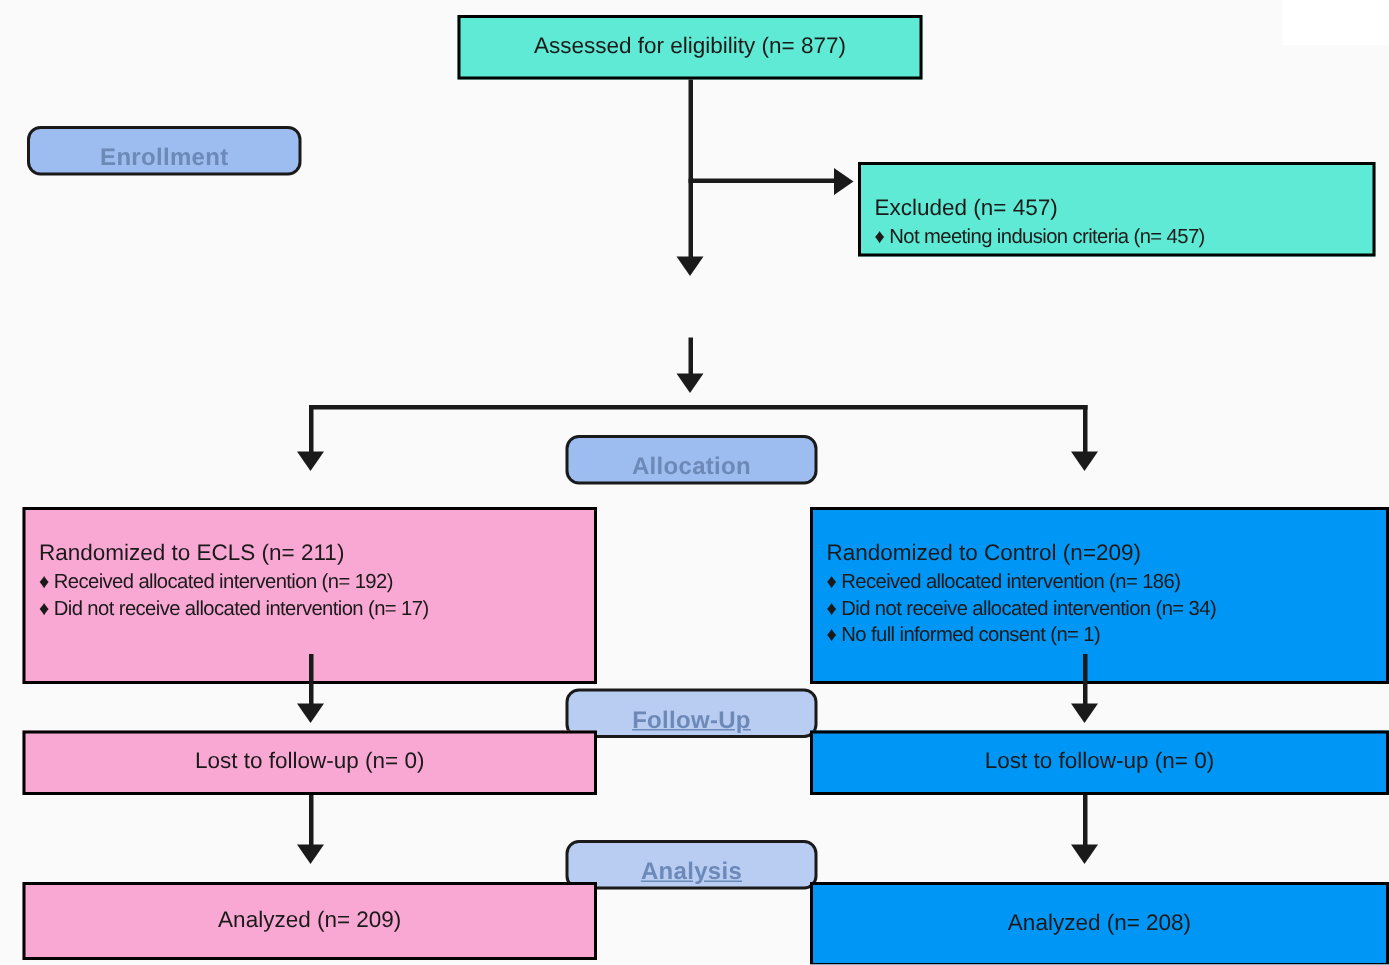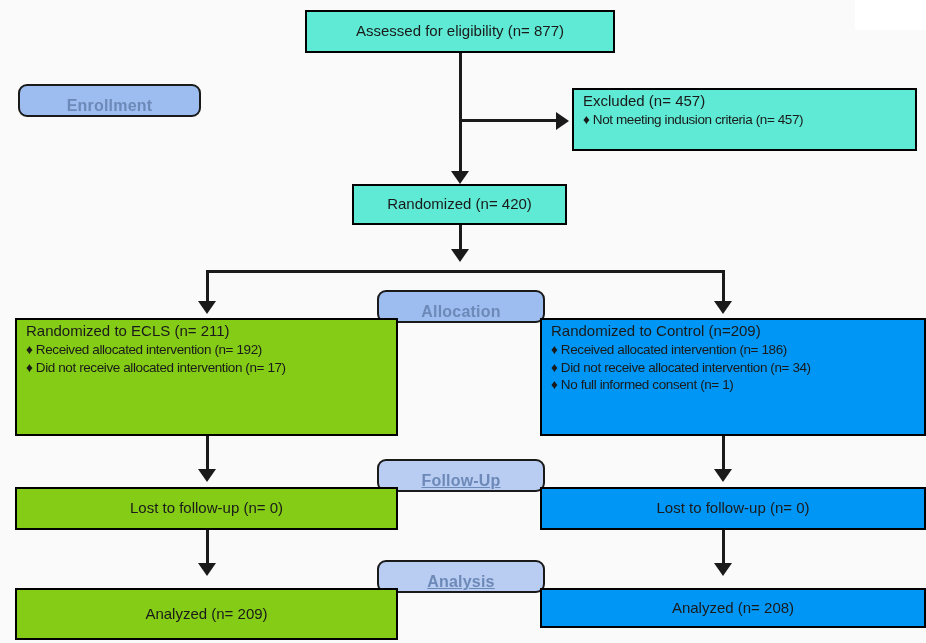--- a/index.html
+++ b/index.html
@@ -41,24 +41,25 @@
     white-space: nowrap;
     letter-spacing: -0.4px;
   }
 
   .box.center {
     display: flex;
     align-items: center;
     justify-content: center;
   }
   .box.padded {
-    padding: 2px 9px 4px 9px;
+    padding: 20px 9px 4px 9px;
+    margin-top: 20px;
   }
 
-  .red  { background: #84cc16; }
+  .red  { background: #f9a8d4; }
   .blue { background: #0096f5; }
 
   
   .badge {
     position: absolute;
     box-sizing: border-box;
     border: 2.5px solid #1a1a1a;
     border-radius: 9px;
     display: flex;
     align-items: flex-end;
@@ -115,23 +116,20 @@
   <div class="arrow-down" style="left:451px; top:171px;"></div>
 
   <div class="hline" style="left:459px; top:119px; width:99px;"></div>
   <div class="arrow-right" style="left:556px; top:112px;"></div>
 
   <div class="box padded" style="left:572px; top:88px; width:345px; height:63px;">
     <div class="title">Excluded  (n= 457)</div>
     <div class="bullet">♦ Not meeting indusion criteria (n= 457)</div>
   </div>
 
-  <div class="box center" style="left:352px; top:184px; width:215px; height:41px;">
-    <span class="title">Randomized (n= 420)</span>
-  </div>
 
   <div class="vline" style="left:459px; top:225px; height:28px;"></div>
   <div class="arrow-down" style="left:451px; top:249px;"></div>
 
   <div class="hline" style="left:206px; top:270px; width:519px;"></div>
   <div class="vline" style="left:206px; top:270px; height:33px;"></div>
   <div class="arrow-down" style="left:198px; top:301px;"></div>
   <div class="vline" style="left:722px; top:270px; height:33px;"></div>
   <div class="arrow-down" style="left:714px; top:301px;"></div>
 
@@ -175,17 +173,17 @@
   <div class="arrow-down" style="left:714px; top:563px;"></div>
 
   <div class="badge light" style="left:377px; top:560px; width:168px; height:33px;">
     <span>Analysis</span>
   </div>
 
   <div class="box center red" style="left:15px; top:588px; width:383px; height:52px;">
     <span class="title">Analyzed  (n= 209)</span>
   </div>
 
-  <div class="box center blue" style="left:540px; top:588px; width:386px; height:40px;">
+  <div class="box center blue" style="left:540px; top:588px; width:386px; height:56px;">
     <span class="title">Analyzed  (n= 208)</span>
   </div>
 
 </div>
 
 </body></html>

